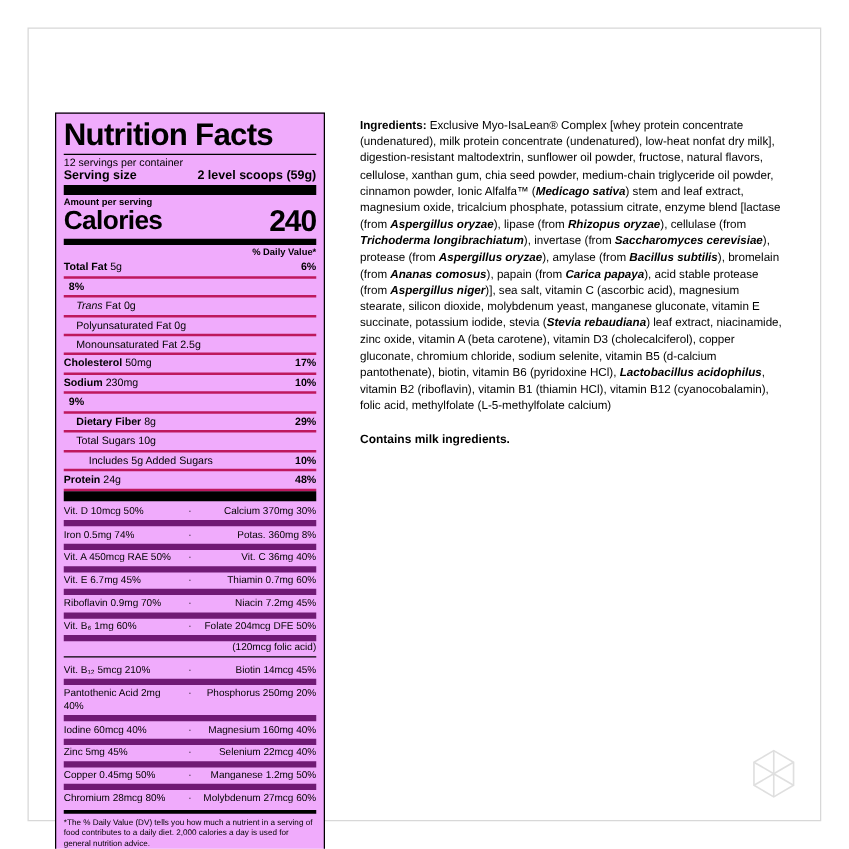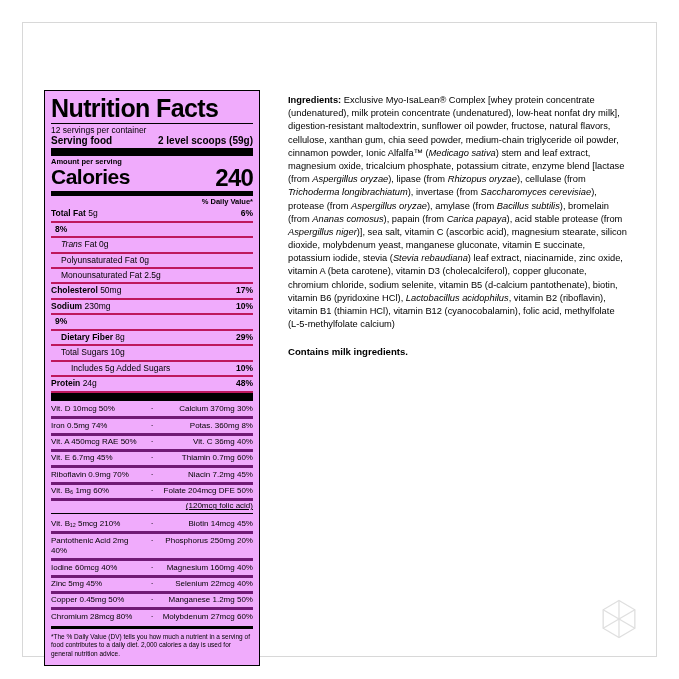--- a/index.html
+++ b/index.html
@@ -115,21 +115,21 @@
 
   
   .nf-vits {
     padding-top: 2px;
   }
   .vit-row {
     display: flex;
     align-items: baseline;
     font-size: 8px;
     line-height: 1.3;
-    border-bottom: 3px solid #701a75;
+    border-bottom: 5px solid #701a75;
     padding: 1.5px 0 1.5px 0;
   }
   .vit-row.last { border-bottom: none; }
   .vit-row .c1 { width: 46%; }
   .vit-row .dot { width: 8%; text-align: center; }
   .vit-row .c2 { width: 46%; text-align: right; }
   .vit-gap { height: 4px; }
 
   .nf-footnote {
     font-size: 6.5px;
@@ -146,21 +146,21 @@
     font-size: 9.3px;
     line-height: 1.42;
     text-align: left;
     color: #000;
   }
   .ingredients .contains {
     margin-top: 14px;
     font-weight: bold;
     font-size: 9.6px;
   }
-  .ingredients i { font-style: italic; }
+  .ingredients i { font-style: italic; font-weight: bold; }
 
   
   .logo {
     position: absolute;
     right: 38px;
     bottom: 38px;
     width: 44px;
     height: 44px;
     opacity: 0.45;
   }
@@ -169,21 +169,21 @@
 <body>
 
 <div class="page">
   <div class="frame"></div>
 
   <div class="nf">
     <div class="nf-title">Nutrition Facts</div>
     <div class="rule-thin"></div>
     <div class="nf-servings">12 servings per container</div>
     <div class="nf-serving-row">
-      <span>Serving food</span>
+      <span>Serving size</span>
       <span class="v">2 level scoops (59g)</span>
     </div>
     <div class="rule-thick"></div>
 
     <div class="nf-amount">Amount per serving</div>
     <div class="nf-cal-row">
       <span class="nf-cal-label">Calories</span>
       <span class="nf-cal-value">240</span>
     </div>
     <div class="rule-mid"></div>
@@ -265,21 +265,21 @@
         <div class="vit-row">
           <span class="c1">Riboflavin 0.9mg 70%</span>
           <span class="dot">·</span>
           <span class="c2">Niacin 7.2mg 45%</span>
         </div>
         <div class="vit-row">
           <span class="c1">Vit. B₆ 1mg 60%</span>
           <span class="dot">·</span>
           <span class="c2">Folate 204mcg DFE 50%</span>
         </div>
-        <div class="vit-row last" style="border-bottom: 1px solid rgb(0, 0, 0); padding-top: 0px; text-decoration: underline;">
+        <div class="vit-row last" style="border-bottom: 1px solid rgb(0, 0, 0); padding-top: 0px;">
           <span class="c1"></span>
           <span class="dot"></span>
           <span class="c2">(120mcg folic acid)</span>
         </div>
         <div class="vit-gap"></div>
         <div class="vit-row">
           <span class="c1">Vit. B₁₂ 5mcg 210%</span>
           <span class="dot">·</span>
           <span class="c2">Biotin 14mcg 45%</span>
         </div>

